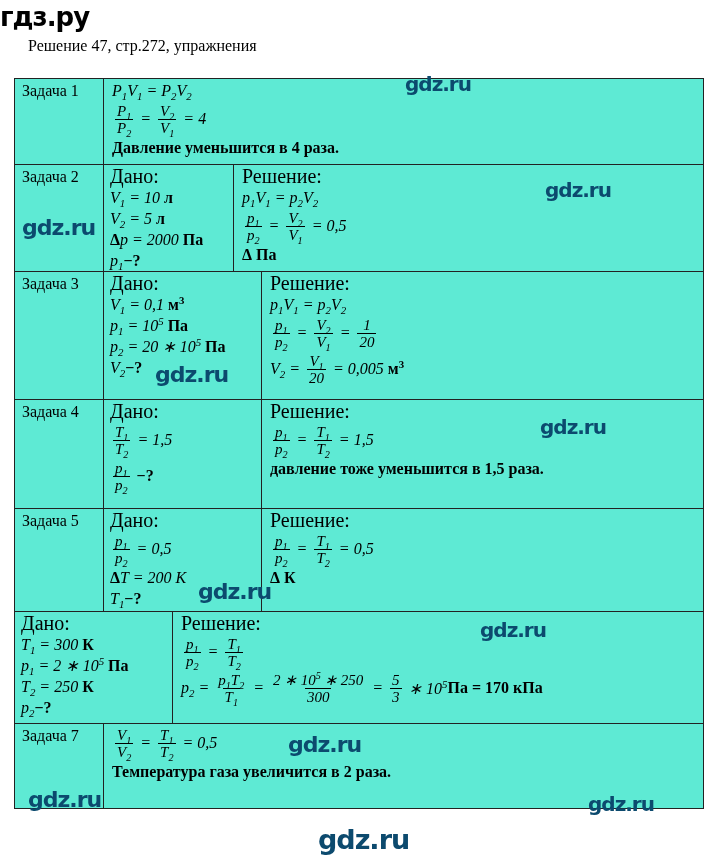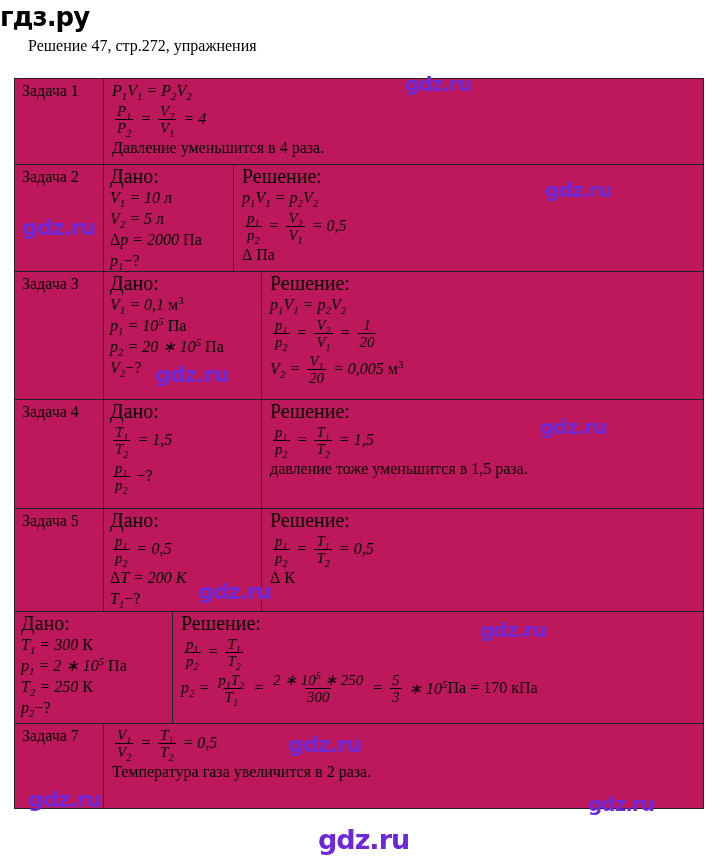--- a/index.html
+++ b/index.html
@@ -3,41 +3,41 @@
 <meta charset="utf-8">
 <style>
   html,body{margin:0;padding:0;background:#fff;}
   .page{position:relative;width:720px;height:861px;background:#fff;overflow:hidden;
         font-family:"Liberation Serif",serif;color:#000;}
   .site-title{position:absolute;top:2px;left:0;width:720px;text-align:left;
         font-family:"DejaVu Sans",sans-serif;font-weight:bold;font-size:26px;letter-spacing:-1px;}
   .heading{position:absolute;top:37px;left:28px;font-size:16px;}
   
   .tasks-table{position:absolute;left:14px;top:78px;width:690px;border:1px solid #222;
-        box-sizing:border-box;background:#be185d;}
+        box-sizing:border-box;background:#5eead4;}
   .trow{display:flex;box-sizing:border-box;border-bottom:1px solid #222;overflow:hidden;}
   .trow:last-child{border-bottom:none;justify-content:space-between;}
   .cell{box-sizing:border-box;overflow:hidden;}
   .label-cell{width:89px;border-right:1px solid #222;padding:3px 2px 0 7px;font-size:16px;flex:none;}
   .given-cell{border-right:1px solid #222;padding:1px 2px 0 6px;flex:none;}
   .solution-cell{flex:1;padding:1px 2px 0 8px;}
   .merged-cell{flex:1;padding:1px 2px 0 8px;}
   
   .line{display:flex;align-items:center;min-height:21px;font-size:16px;white-space:pre;}
   .line.has-frac{min-height:36px;}
   .sec-title{font-size:20px;line-height:21px;}
   .m{font-style:italic;}
-  .t{font-style:normal;}
+  .t{font-style:normal;font-weight:bold;}
   sub,sup{line-height:0;font-size:68%;}
   .frac{display:inline-flex;flex-direction:column;align-items:center;text-align:center;
         margin:1px 3px;font-size:15px;line-height:16px;font-style:italic;vertical-align:middle;}
   .frac .den{border-top:1px solid #000;}
   .frac .num,.frac .den{padding:0 2px;}
   
-  .wm{position:absolute;font-family:"DejaVu Sans",sans-serif;font-weight:bold;color:#6d28d9;
+  .wm{position:absolute;font-family:"DejaVu Sans",sans-serif;font-weight:bold;color:#0c4a6e;
         letter-spacing:-1px;line-height:1;z-index:5;background:transparent;}
 </style>
 </head>
 <body>
 
 <div class="page">
   <div class="site-title">гдз.ру</div>
   <div class="heading">Решение 47, стр.272, упражнения</div>
   <div class="tasks-table" id="tasks-table">
       <div class="trow" style="height: 86px;">

